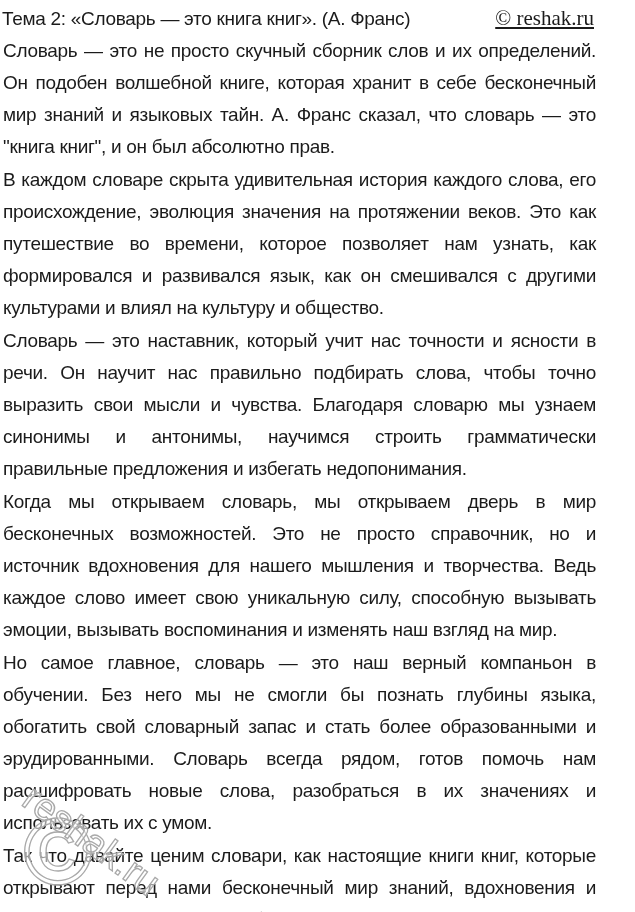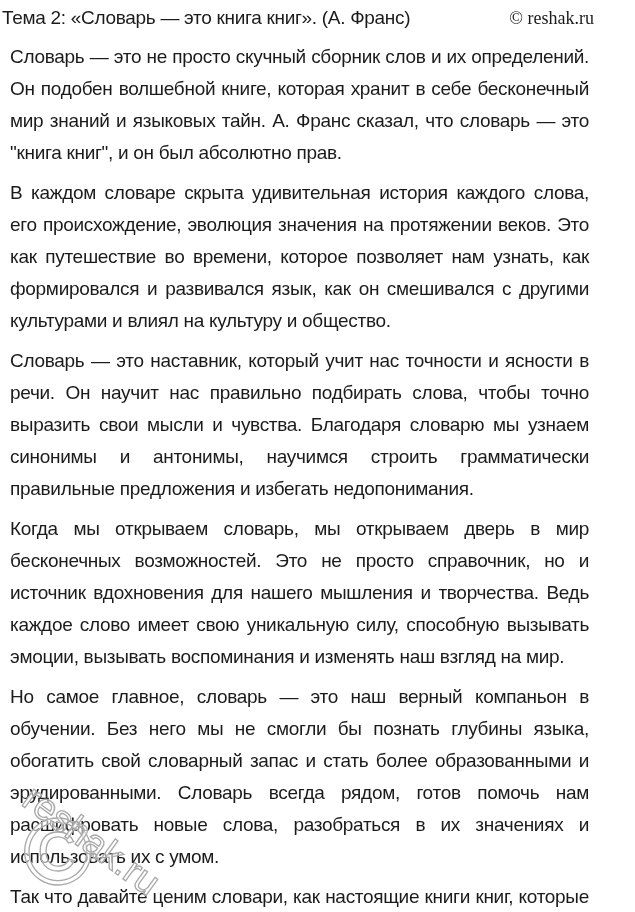--- a/index.html
+++ b/index.html
@@ -24,32 +24,33 @@
     align-items: baseline;
     line-height: 30px;
     white-space: nowrap;
   }
   .title {
     font-size: 19px;
     letter-spacing: -0.3px;
   }
   .copyright {
     font-family: "Liberation Serif", serif;
-    font-size: 18px;
+    font-size: 21px;
     padding-right: 3px;
+    text-decoration: underline;
   }
   .content {
     font-size: 19px;
     line-height: 32px;
     letter-spacing: -0.3px;
     text-align: justify;
     hyphens: none;
   }
   .content p {
-    margin: 8px;
+    margin: 1px;
   }
   .watermark {
     position: absolute;
     left: 0;
     top: 732px;
     pointer-events: none;
   }
   .wm {
     fill: rgba(255, 255, 255, 0.55);
     stroke: #a9a9a9;

